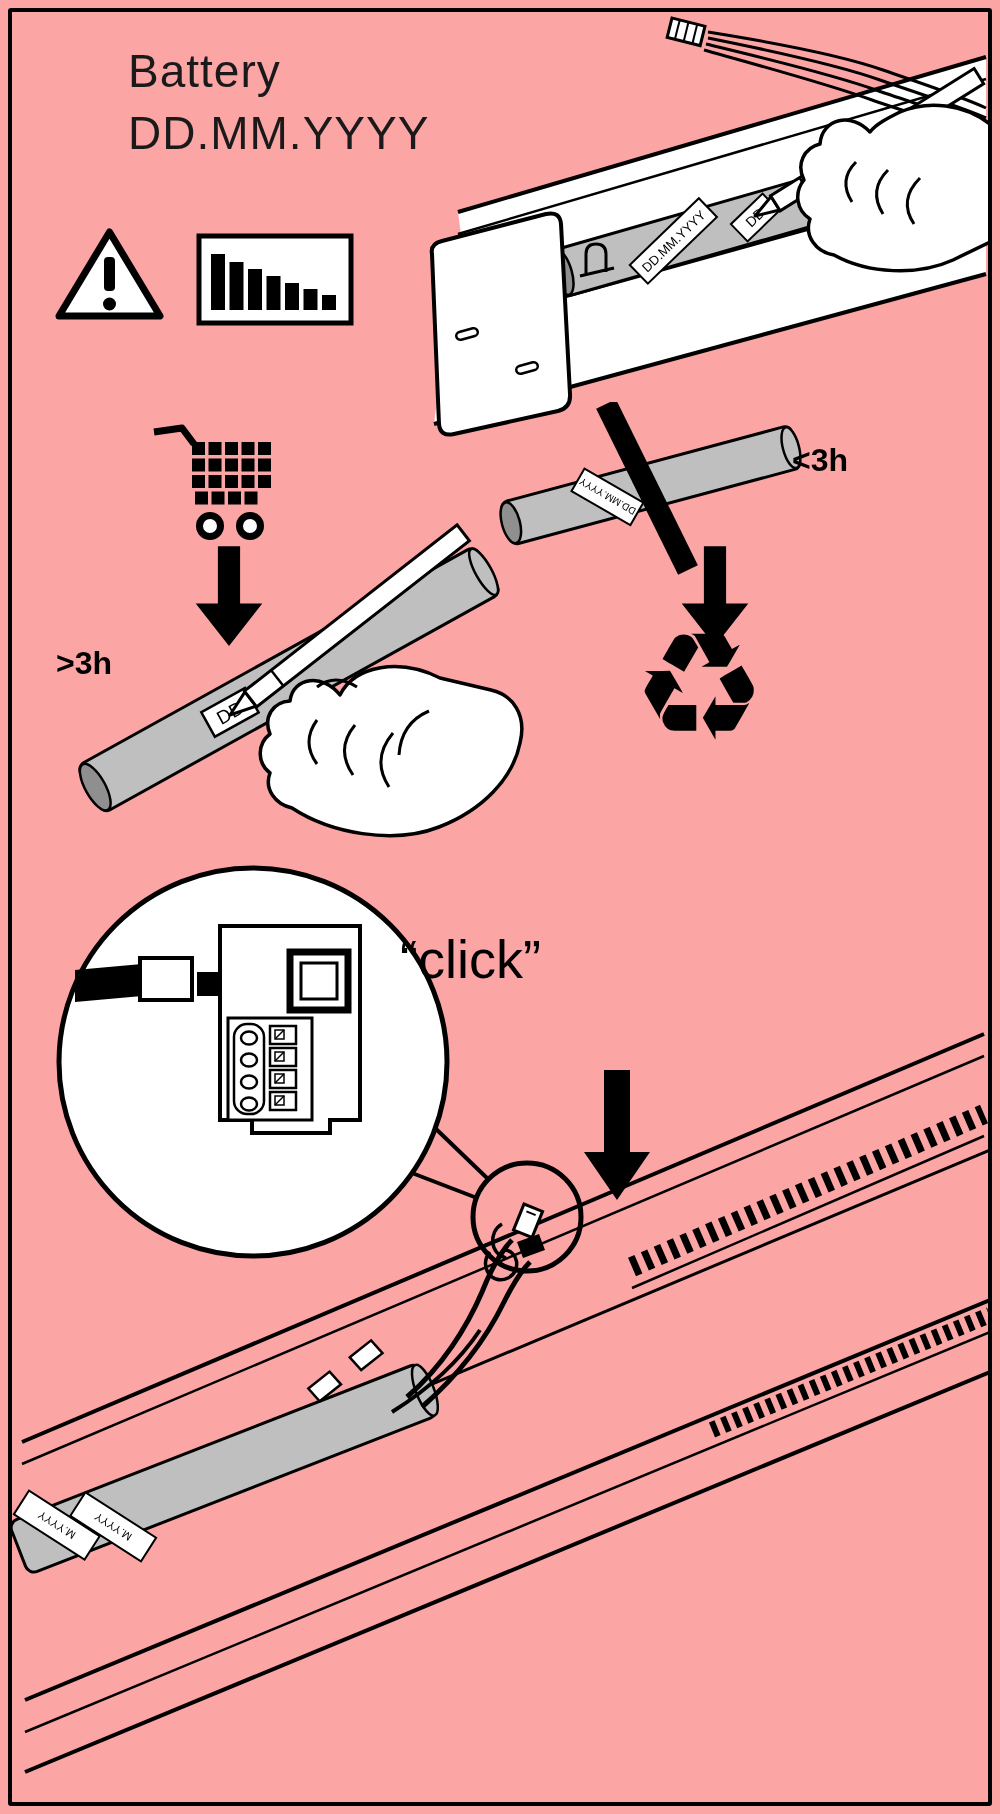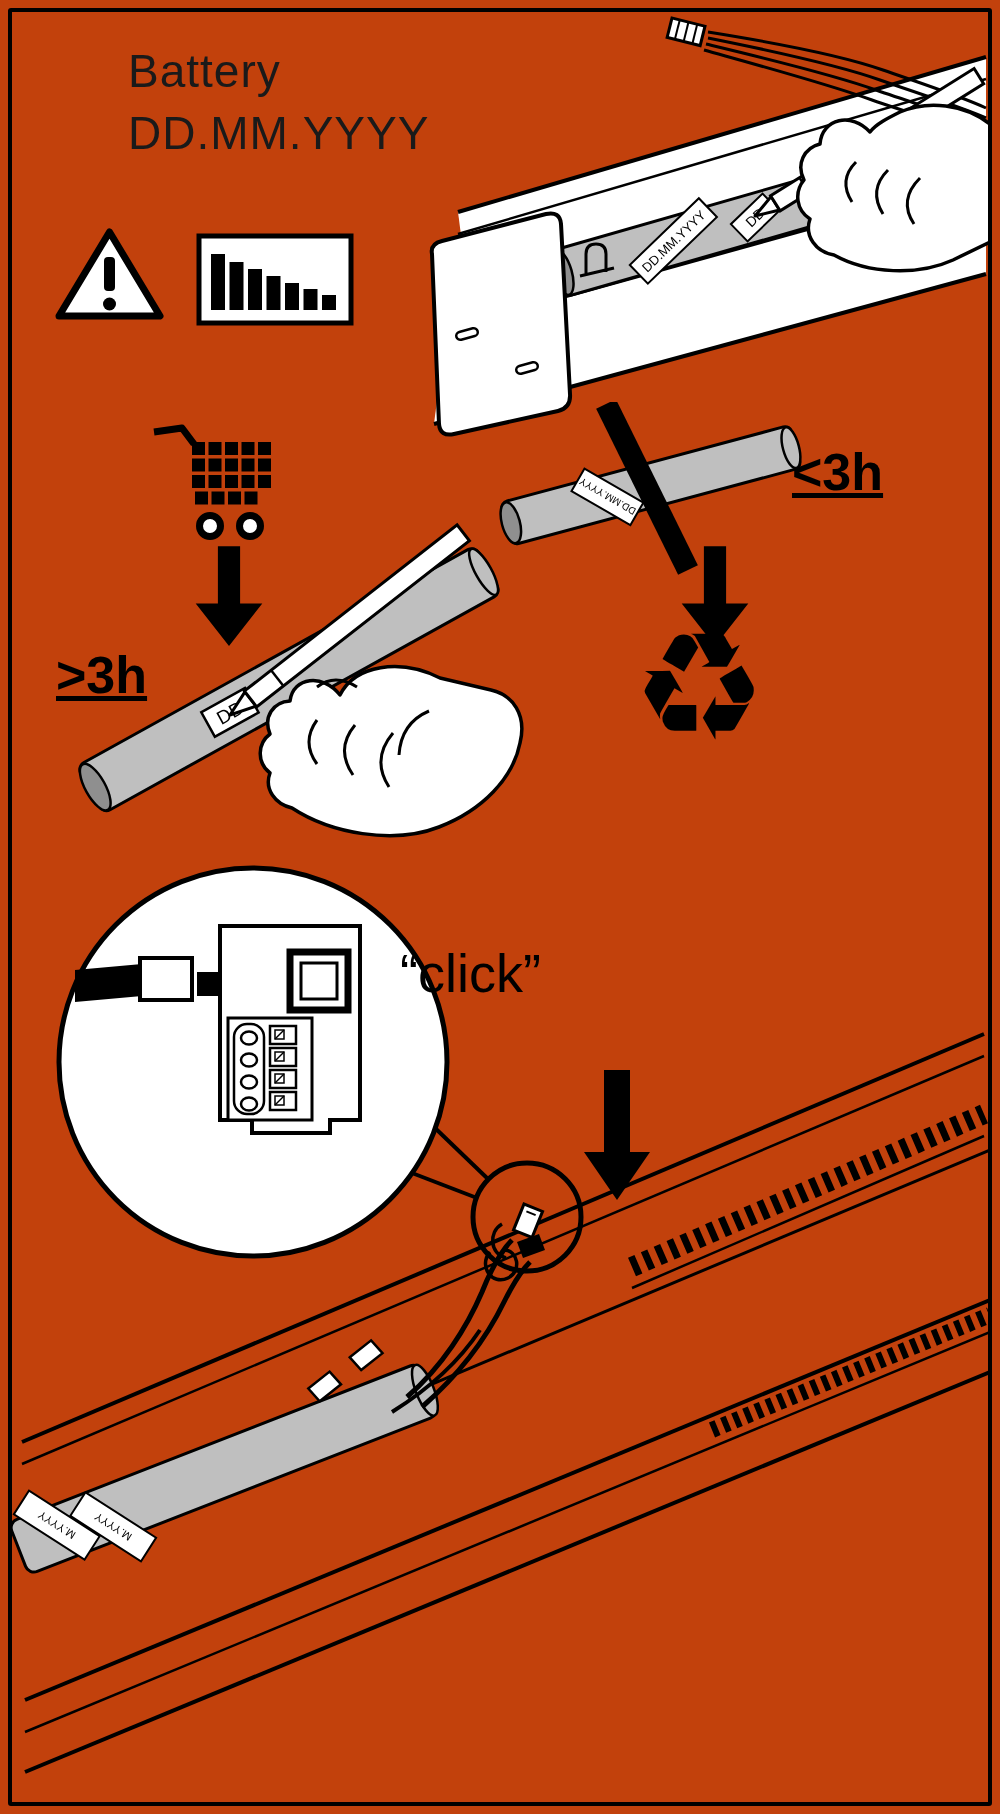--- a/index.html
+++ b/index.html
@@ -1,21 +1,21 @@
 <!DOCTYPE html>
 <html><head>
 <meta charset="utf-8">
 <style>
   html,body{margin:0;padding:0;background:#fff;}
-  .page{position:relative;width:1000px;height:1814px;background:#c2410c;overflow:hidden;
+  .page{position:relative;width:1000px;height:1814px;background:#fca5a5;overflow:hidden;
         font-family:"Liberation Sans",sans-serif;color:#000;}
   .frame{position:absolute;inset:8px;border:4px solid #000;border-radius:3px;pointer-events:none;}
   .abs{position:absolute;}
   .title{font-size:46px;line-height:62px;letter-spacing:1px;color:#1a1a1a;}
-  .threshold{font-size:52px;font-weight:700;text-decoration:underline;}
+  .threshold{font-size:32px;font-weight:700;}
   .click{font-size:54px;}
   .recycle{font-size:150px;line-height:1;font-family:"DejaVu Sans",sans-serif;}
   svg{display:block;}
   svg text{font-family:"Liberation Sans",sans-serif;fill:#000;}
 </style>
 </head>
 <body>
 
 <div class="page">
 
@@ -246,16 +246,16 @@
           <line x1="263" y1="253" x2="272" y2="244" stroke="#000" stroke-width="1.5"></line>
       </g>
     </g>
 
     <polygon points="592,218 618,218 618,300 638,300 605,348 572,300 592,300" fill="#000"></polygon>
   </svg>
 
   <span class="abs threshold" style="left:56px;top:645px;">&gt;3h</span>
   <span class="abs threshold" style="left:792px;top:442px;">&lt;3h</span>
   <span class="abs recycle" style="left:632px;top:612px;">♻</span>
-  <span class="abs click" style="left:400px;top:928px;margin-top:14px;">“click”</span>
+  <span class="abs click" style="left:400px;top:928px;">“click”</span>
 
   <div class="frame"></div>
 </div>
 
 </body></html>

